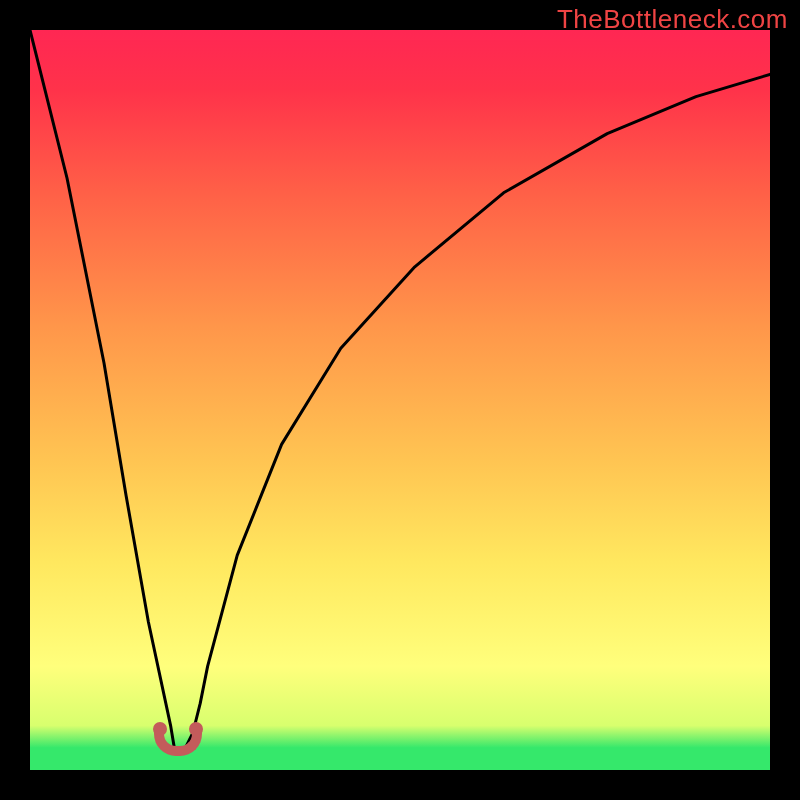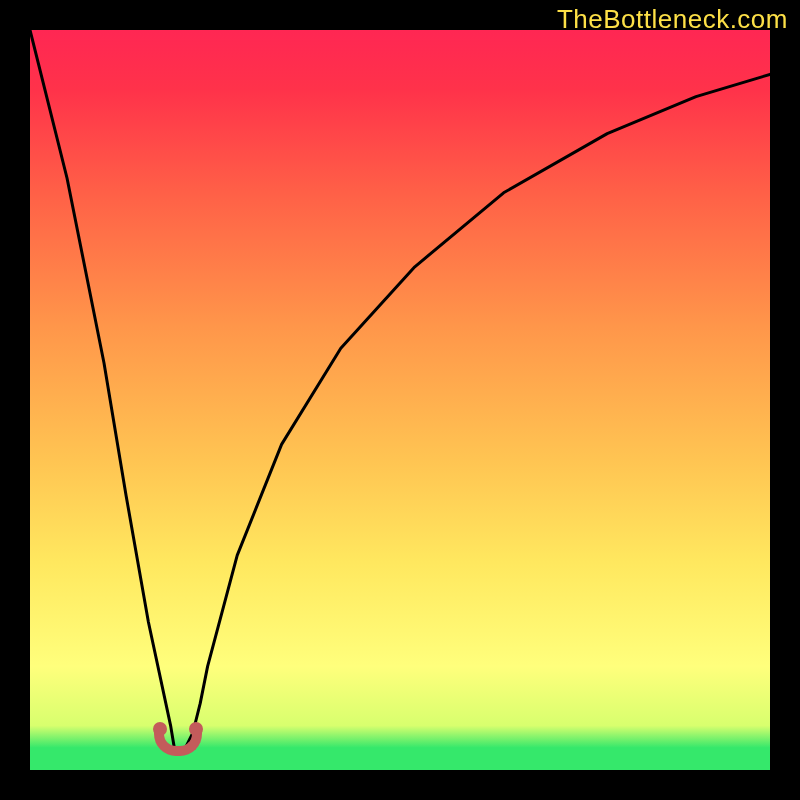--- a/index.html
+++ b/index.html
@@ -32,21 +32,21 @@
       #ff6047 78%,
       #ff324a 92%,
       #ff2753 100%);
   }
   .watermark {
     position: absolute;
     top: 4px;
     right: 12px;
     font-family: Arial, Helvetica, sans-serif;
     font-size: 26px;
-    color: #fde047;
+    color: #ef4444;
     letter-spacing: 0.5px;
   }
   svg.curve {
     position: absolute;
     left: 0;
     top: 0;
     width: 740px;
     height: 740px;
   }
   .marker {

